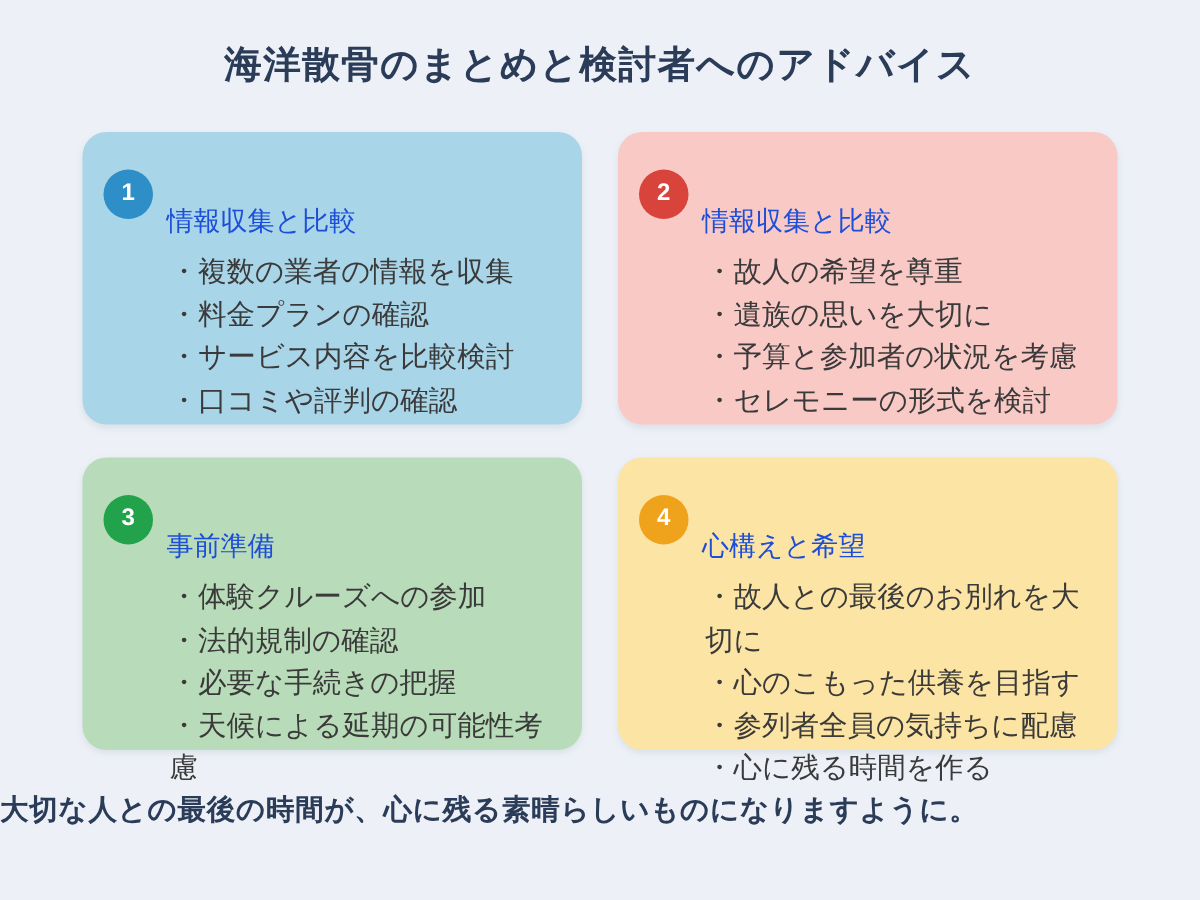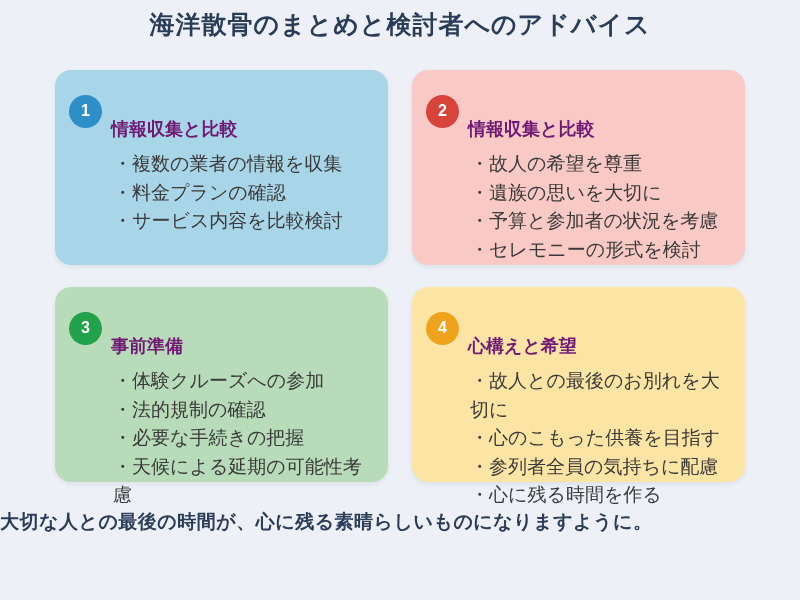--- a/index.html
+++ b/index.html
@@ -8,21 +8,21 @@
     font-family: "Liberation Sans", "DejaVu Sans", sans-serif;
     background: #edf1f7;
     overflow: hidden;
   }
   .page {
     width: 800px; height: 600px;
     background: #edf1f7;
     position: relative;
   }
   .main-title {
-    padding-top: 8px;
+    padding-top: 26px;
     text-align: center;
     font-size: 25px;
     font-weight: bold;
     color: #2b3c59;
     letter-spacing: 1px;
   }
   .grid {
     width: 690px;
     margin: 29px auto 0;
     display: grid;
@@ -47,22 +47,22 @@
     color: #ffffff;
     font-weight: bold;
     font-size: 16px;
     display: flex;
     align-items: center;
     justify-content: center;
     flex: 0 0 33px;
   }
   .card-title {
     font-size: 18px;
-    font-weight: bold;
-    color: #701a75;
+    font-weight: normal;
+    color: #1d4ed8;
     margin-top: 36px;
   }
   .items {
     list-style: none;
     margin: 9px 0 0 44px;
     font-size: 19px;
     line-height: 28.5px;
     color: #3a3a3a;
   }
   .footer-message {
@@ -84,20 +84,21 @@
 
     <div class="card" style="background: rgb(169, 213, 232);">
       <div class="card-header">
         <div class="num-badge" style="background: rgb(46, 142, 200);">1</div>
         <div class="card-title">情報収集と比較</div>
       </div>
       <ul class="items">
         <li>・複数の業者の情報を収集</li>
         <li>・料金プランの確認</li>
         <li>・サービス内容を比較検討</li>
+        <li>・口コミや評判の確認</li>
       </ul>
     </div>
 
     <div class="card" style="background: rgb(249, 201, 198);">
       <div class="card-header">
         <div class="num-badge" style="background: rgb(216, 68, 59);">2</div>
         <div class="card-title">情報収集と比較</div>
       </div>
       <ul class="items">
         <li>・故人の希望を尊重</li>

